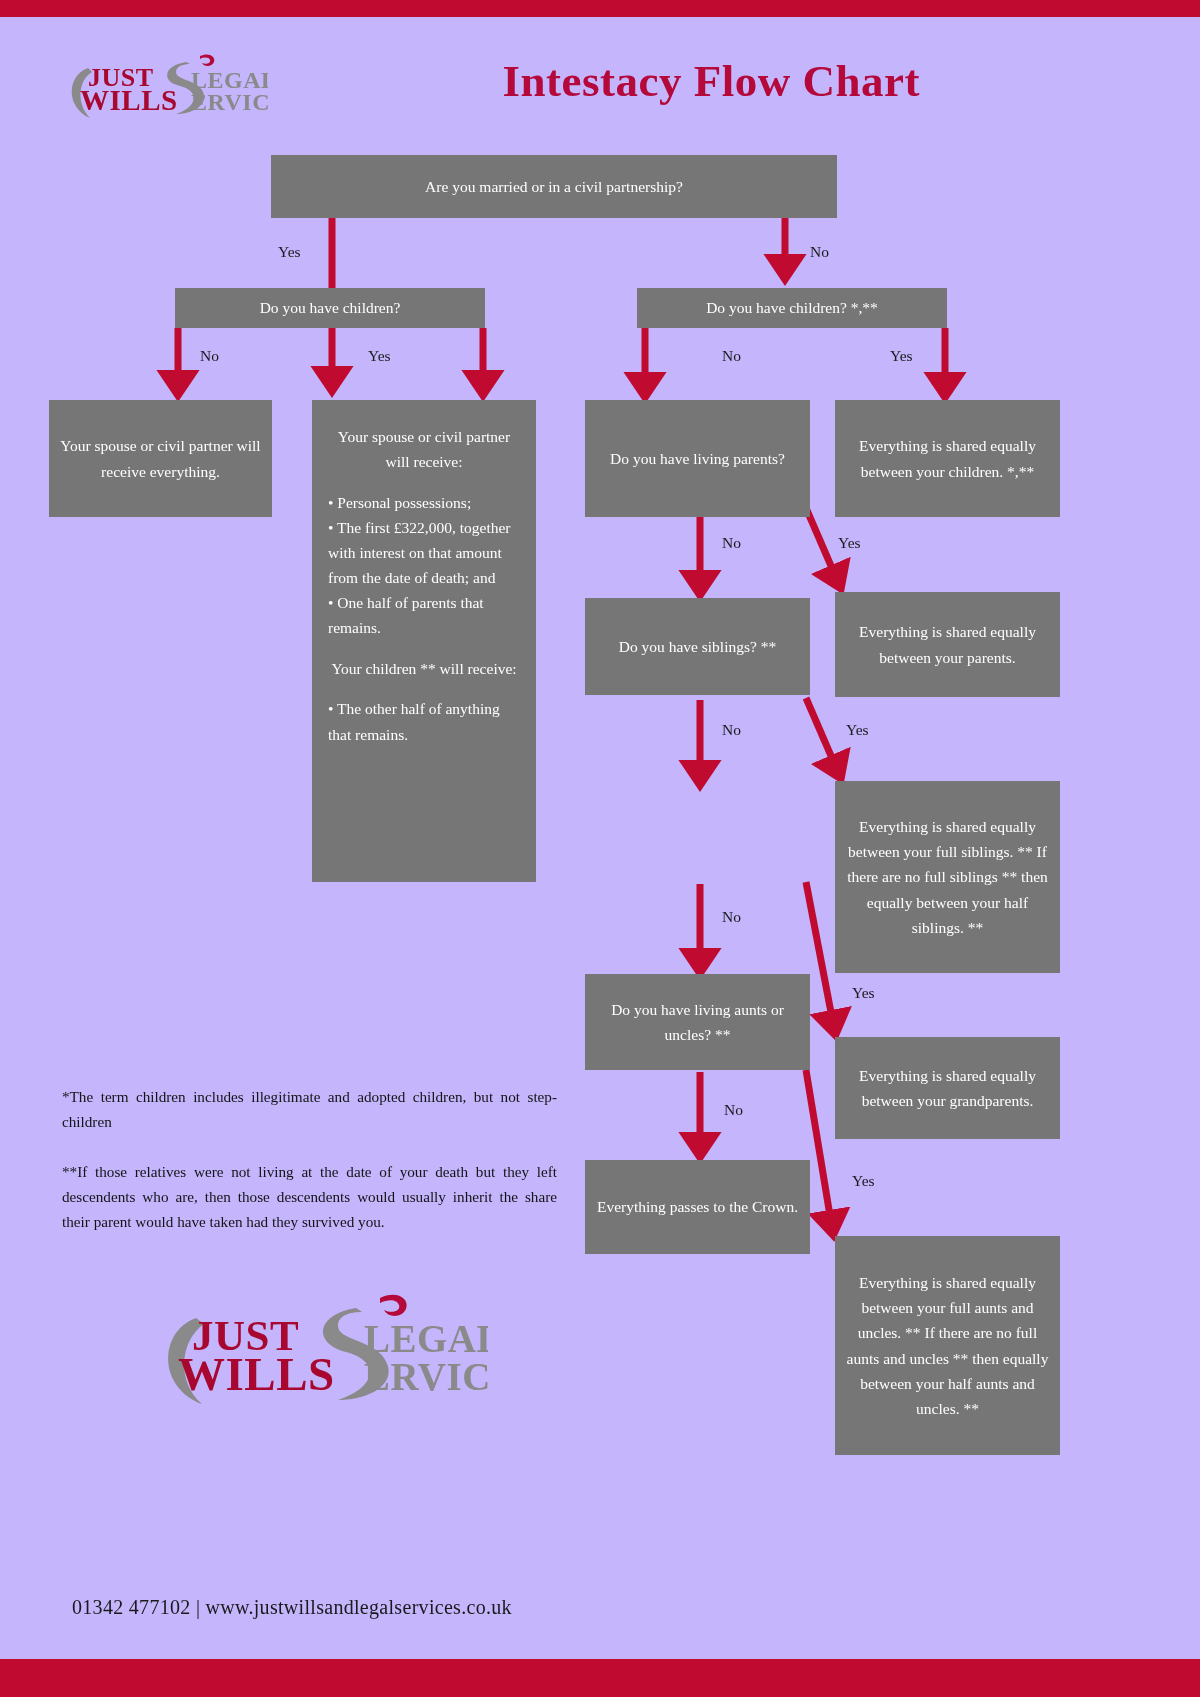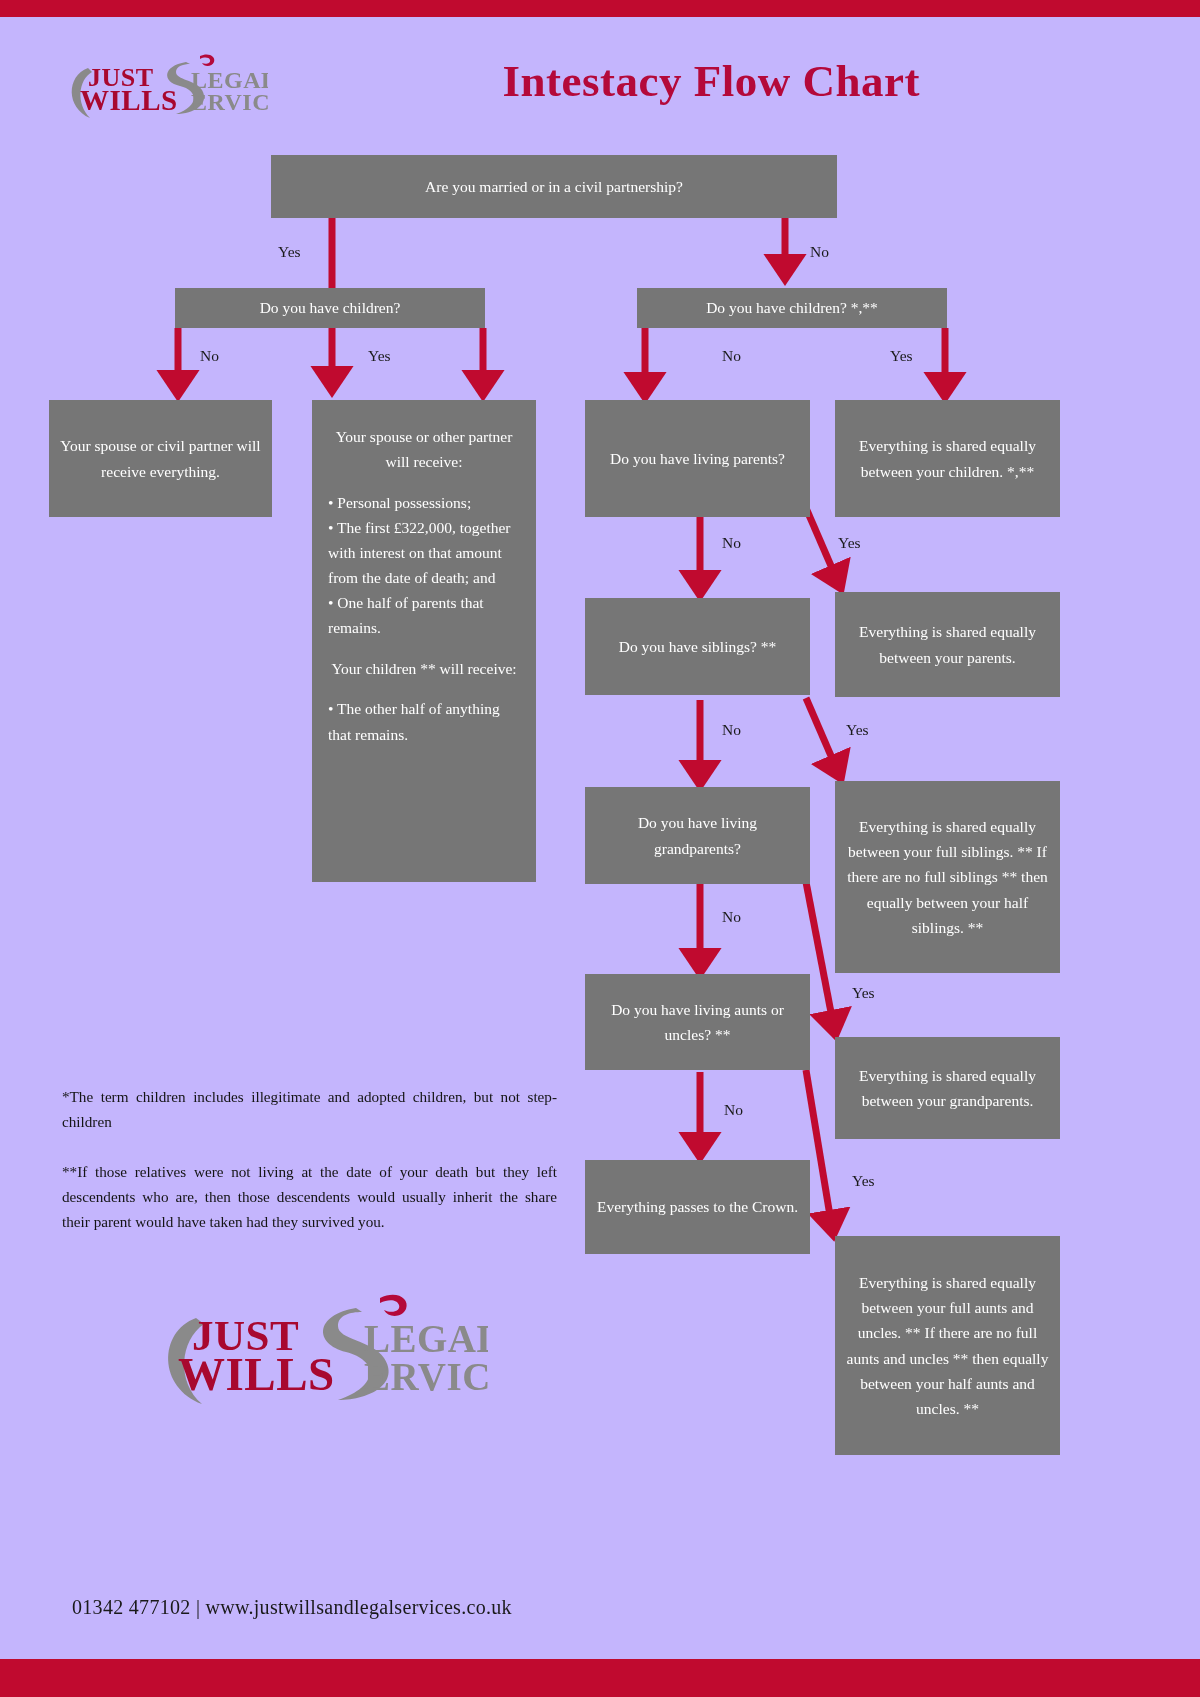--- a/index.html
+++ b/index.html
@@ -168,21 +168,21 @@
   <div class="box" style="left:637px; top:288px; width:310px; height:40px;">
     <span class="inner">Do you have children? *,**</span>
   </div>
 
   <div class="box" style="left:49px; top:400px; width:223px; height:117px;">
     <span class="inner">Your spouse or civil partner will receive everything.</span>
   </div>
 
   <div class="box topalign" style="left:312px; top:400px; width:224px; height:482px; padding:24px 16px;">
     <div class="inner">
-      <p>Your spouse or other partner will receive:</p>
+      <p>Your spouse or civil partner will receive:</p>
       <p class="spacer">&nbsp;</p>
       <p class="bullets">• Personal possessions;</p>
       <p class="bullets">• The first £322,000, together with interest on that amount from the date of death; and</p>
       <p class="bullets">• One half of parents that remains.</p>
       <p class="spacer">&nbsp;</p>
       <p>Your children ** will receive:</p>
       <p class="spacer">&nbsp;</p>
       <p class="bullets">• The other half of anything that remains.</p>
     </div>
   </div>
@@ -196,23 +196,20 @@
   </div>
 
   <div class="box" style="left:585px; top:598px; width:225px; height:97px;">
     <span class="inner">Do you have siblings? **</span>
   </div>
 
   <div class="box" style="left:835px; top:592px; width:225px; height:105px;">
     <span class="inner">Everything is shared equally between your parents.</span>
   </div>
 
-  <div class="box" style="left:585px; top:787px; width:225px; height:97px;">
-    <span class="inner">Do you have living grandparents?</span>
-  </div>
 
   <div class="box" style="left:835px; top:781px; width:225px; height:192px;">
     <span class="inner">Everything is shared equally between your full siblings. ** If there are no full siblings ** then equally between your half siblings. **</span>
   </div>
 
   <div class="box" style="left:585px; top:974px; width:225px; height:96px;">
     <span class="inner">Do you have living aunts or uncles? **</span>
   </div>
 
   <div class="box" style="left:835px; top:1037px; width:225px; height:102px;">

